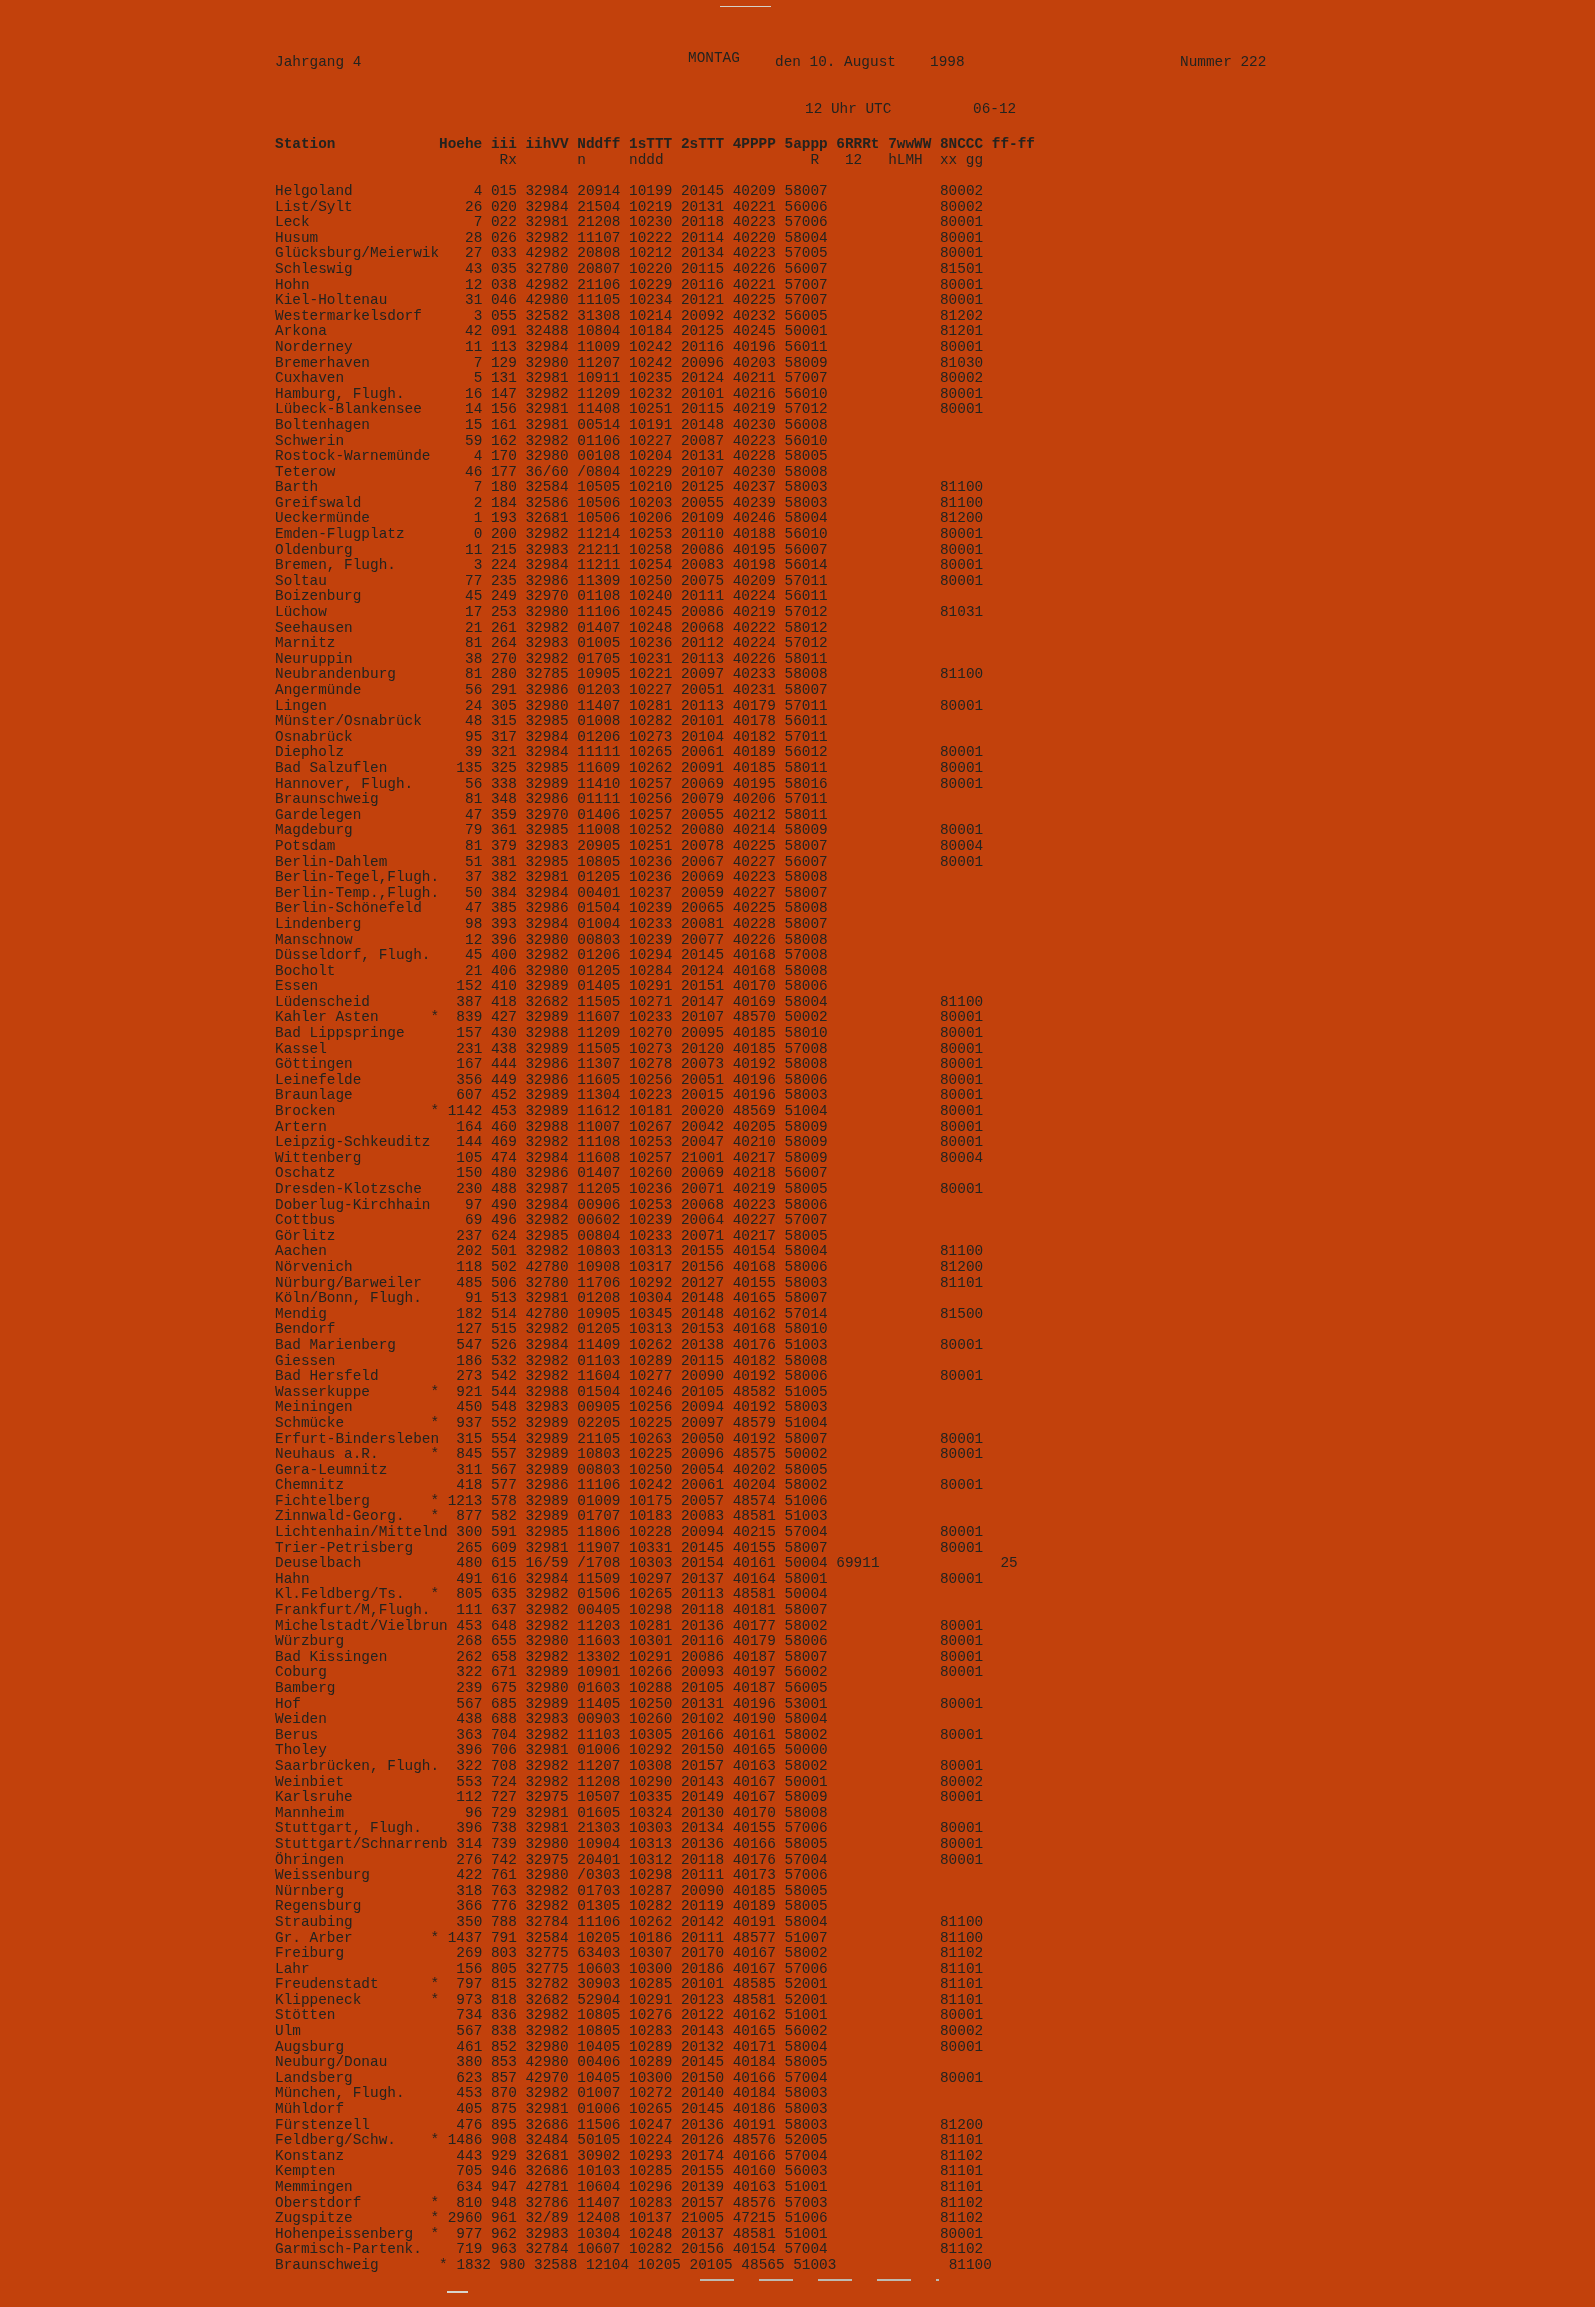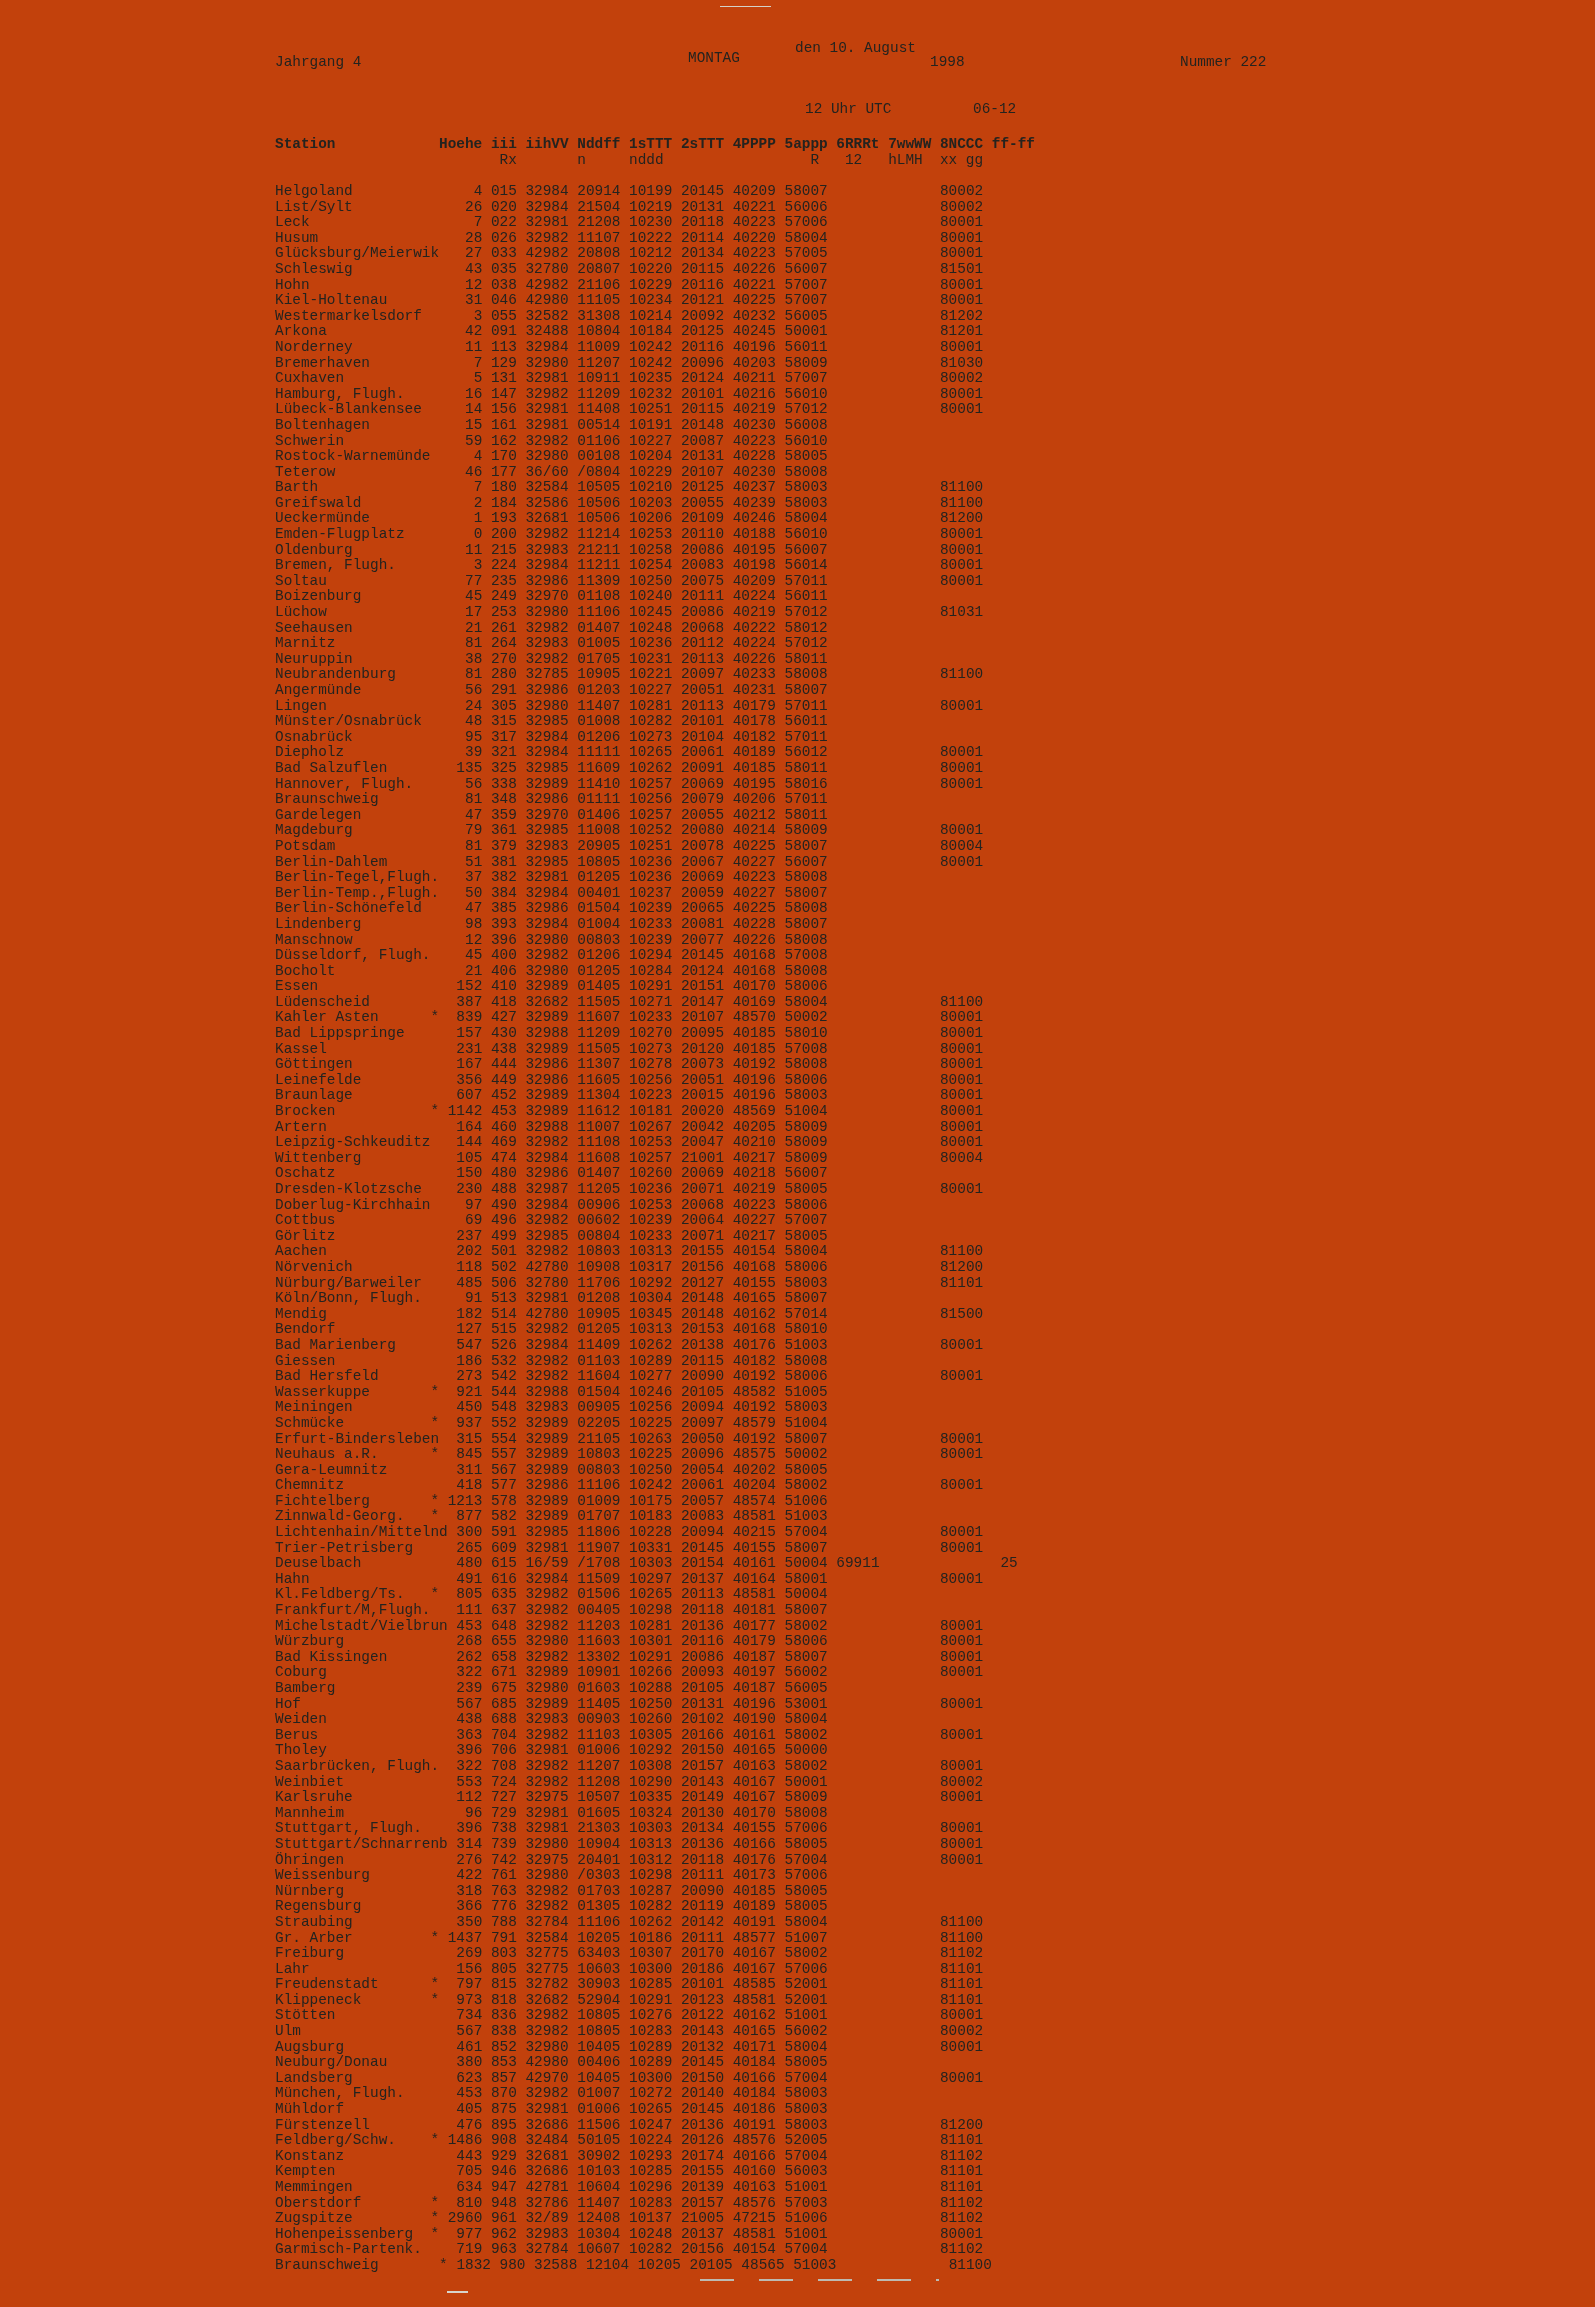--- a/index.html
+++ b/index.html
@@ -16,21 +16,21 @@
   .mono{
     font-family:"Liberation Mono","DejaVu Sans Mono",monospace;
     font-size:14.4px;
     color:#24231f;
     white-space:pre;
     letter-spacing:0;
   }
   .abs{position:absolute;}
   .pos-volume{left:275px;top:54px;}
   .pos-day{left:688px;top:50px;font-family:Liberation Mono, monospace;}
-  .pos-date{left:775px;top:40px;margin-left:20px;}
+  .pos-date{left:775px;top:54px;}
   .pos-year{left:930px;top:54px;}
   .pos-issue{left:1180px;top:54px;}
   .pos-time{left:775px;top:101px;margin-left:30px;}
   .pos-range{left:973px;top:101px;}
   .pos-colhead1{left:275px;top:136px;font-weight:bold;}
   .pos-colhead2{left:275px;top:152px;}
   .pos-rows{position:absolute;left:275px;top:176px;margin-top:8px;}
   .row{height:15.6px;line-height:15.6px;}
   .artifact{position:absolute;}
   .artifact-top{left:720px;top:5.6px;width:51px;height:1.6px;background:#d4d1c8;}
@@ -120,21 +120,21 @@
       <div class="mono row"><span>Leinefelde        </span><span>  </span><span> 356 449 32986 11605 10256 20051 40196 58006</span><span>             </span><span>80001</span></div>
       <div class="mono row"><span>Braunlage         </span><span>  </span><span> 607 452 32989 11304 10223 20015 40196 58003</span><span>             </span><span>80001</span></div>
       <div class="mono row"><span>Brocken           </span><span>* </span><span>1142 453 32989 11612 10181 20020 48569 51004</span><span>             </span><span>80001</span></div>
       <div class="mono row"><span>Artern            </span><span>  </span><span> 164 460 32988 11007 10267 20042 40205 58009</span><span>             </span><span>80001</span></div>
       <div class="mono row"><span>Leipzig-Schkeuditz</span><span>  </span><span> 144 469 32982 11108 10253 20047 40210 58009</span><span>             </span><span>80001</span></div>
       <div class="mono row"><span>Wittenberg        </span><span>  </span><span> 105 474 32984 11608 10257 21001 40217 58009</span><span>             </span><span>80004</span></div>
       <div class="mono row"><span>Oschatz           </span><span>  </span><span> 150 480 32986 01407 10260 20069 40218 56007</span></div>
       <div class="mono row"><span>Dresden-Klotzsche </span><span>  </span><span> 230 488 32987 11205 10236 20071 40219 58005</span><span>             </span><span>80001</span></div>
       <div class="mono row"><span>Doberlug-Kirchhain</span><span>  </span><span>  97 490 32984 00906 10253 20068 40223 58006</span></div>
       <div class="mono row"><span>Cottbus           </span><span>  </span><span>  69 496 32982 00602 10239 20064 40227 57007</span></div>
-      <div class="mono row"><span>Görlitz           </span><span>  </span><span> 237 499 32985 00804 10233 20071 40217 58005</span></div>
+      <div class="mono row"><span>Görlitz           </span><span>  </span><span> 237 624 32985 00804 10233 20071 40217 58005</span></div>
       <div class="mono row"><span>Aachen            </span><span>  </span><span> 202 501 32982 10803 10313 20155 40154 58004</span><span>             </span><span>81100</span></div>
       <div class="mono row"><span>Nörvenich         </span><span>  </span><span> 118 502 42780 10908 10317 20156 40168 58006</span><span>             </span><span>81200</span></div>
       <div class="mono row"><span>Nürburg/Barweiler </span><span>  </span><span> 485 506 32780 11706 10292 20127 40155 58003</span><span>             </span><span>81101</span></div>
       <div class="mono row"><span>Köln/Bonn, Flugh. </span><span>  </span><span>  91 513 32981 01208 10304 20148 40165 58007</span></div>
       <div class="mono row"><span>Mendig            </span><span>  </span><span> 182 514 42780 10905 10345 20148 40162 57014</span><span>             </span><span>81500</span></div>
       <div class="mono row"><span>Bendorf           </span><span>  </span><span> 127 515 32982 01205 10313 20153 40168 58010</span></div>
       <div class="mono row"><span>Bad Marienberg    </span><span>  </span><span> 547 526 32984 11409 10262 20138 40176 51003</span><span>             </span><span>80001</span></div>
       <div class="mono row"><span>Giessen           </span><span>  </span><span> 186 532 32982 01103 10289 20115 40182 58008</span></div>
       <div class="mono row"><span>Bad Hersfeld      </span><span>  </span><span> 273 542 32982 11604 10277 20090 40192 58006</span><span>             </span><span>80001</span></div>
       <div class="mono row"><span>Wasserkuppe       </span><span>* </span><span> 921 544 32988 01504 10246 20105 48582 51005</span></div>

